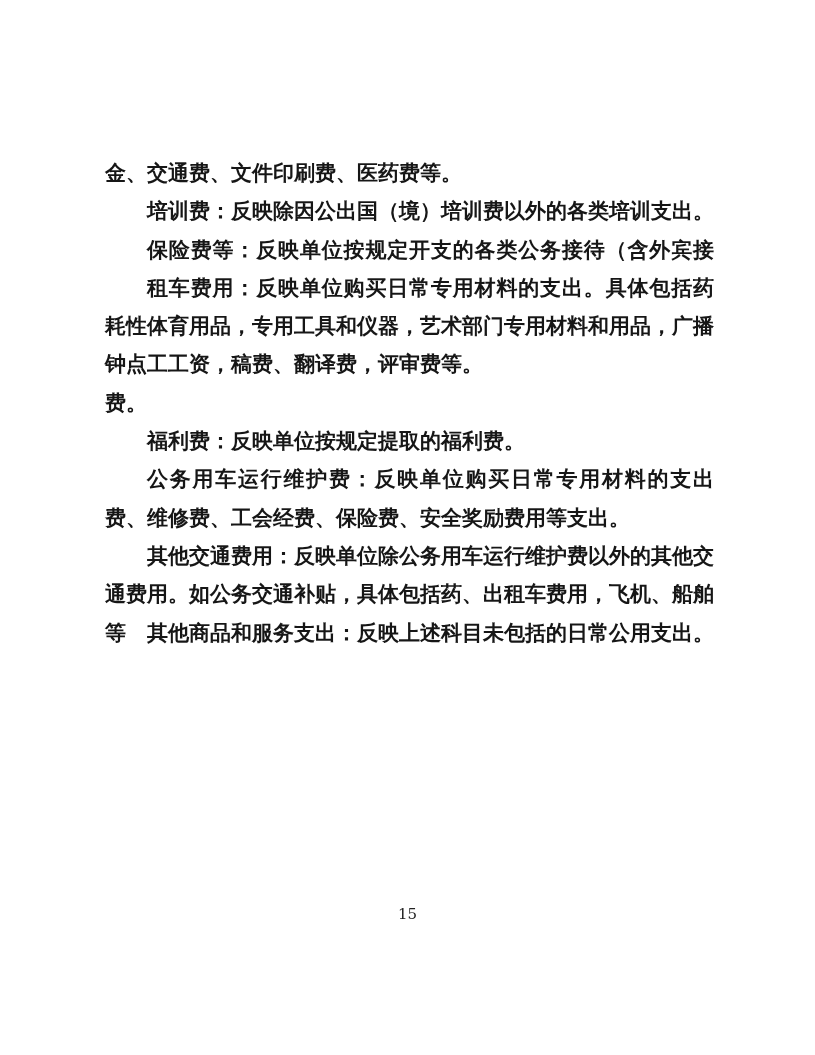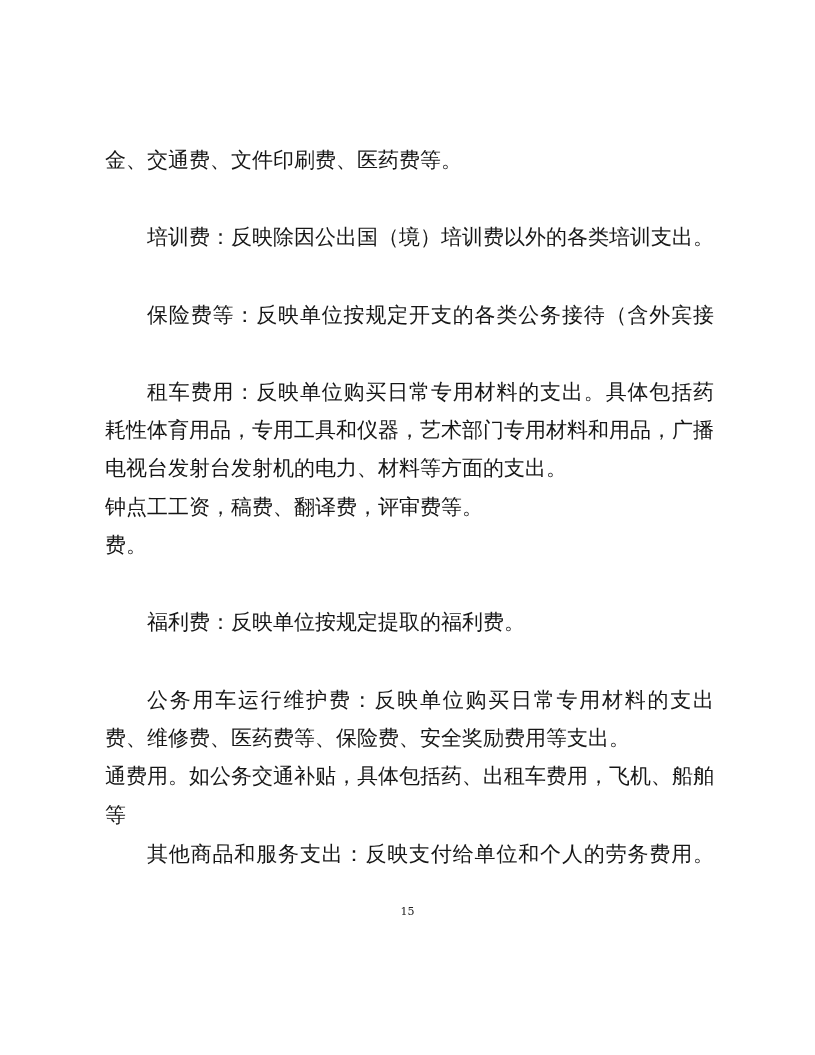--- a/index.html
+++ b/index.html
@@ -12,64 +12,64 @@
     width: 815px;
     height: 1055px;
     background: #ffffff;
     color: #161616;
     font-family: "DejaVu Serif", "Liberation Serif", serif;
     overflow: hidden;
   }
   .text-block {
     position: absolute;
     left: 105px;
-    top: 141px;
+    top: 154px;
     width: 609px;
+    font-weight: bold;
   }
   .line {
     box-sizing: border-box;
     width: 609px;
     height: 38.3px;
     line-height: 38.3px;
     font-size: 21px;
     text-align: left;
     white-space: normal;
     overflow: visible;
   }
   .line.indent {
     padding-left: 42px;
-    margin-top: 39px;
   }
   .line.fill {
     text-align: justify;
     text-align-last: justify;
   }
   .page-number {
     position: absolute;
     left: 0;
     top: 905px;
     width: 815px;
     text-align: center;
-    font-size: 11px;
+    font-size: 15px;
     color: #222222;
   }
 </style>
 </head>
 <body>
 
 <div class="page">
   <div class="text-block">
       <div class="line">金、交通费、文件印刷费、医药费等。</div>
       <div class="line indent fill">培训费：反映除因公出国（境）培训费以外的各类培训支出。</div>
       <div class="line indent fill">保险费等：反映单位按规定开支的各类公务接待（含外宾接</div>
       <div class="line indent fill">租车费用：反映单位购买日常专用材料的支出。具体包括药</div>
       <div class="line fill">耗性体育用品，专用工具和仪器，艺术部门专用材料和用品，广播</div>
-      <div class="line">电视台发射台发射机的电力、材料等方面的支出。</div>
       <div class="line">钟点工工资，稿费、翻译费，评审费等。</div>
       <div class="line">费。</div>
       <div class="line indent">福利费：反映单位按规定提取的福利费。</div>
       <div class="line indent fill">公务用车运行维护费：反映单位购买日常专用材料的支出</div>
-      <div class="line">费、维修费、医药费等、保险费、安全奖励费用等支出。</div>
+      <div class="line">费、维修费、工会经费、保险费、安全奖励费用等支出。</div>
+      <div class="line indent fill">其他交通费用：反映单位除公务用车运行维护费以外的其他交</div>
       <div class="line fill">通费用。如公务交通补贴，具体包括药、出租车费用，飞机、船舶等</div>
-      <div class="line indent fill">其他商品和服务支出：反映支付给单位和个人的劳务费用。</div>
+      <div class="line indent fill">其他商品和服务支出：反映上述科目未包括的日常公用支出。</div>
     </div>
   <div class="page-number">15</div>
 </div>
 
 </body></html>

